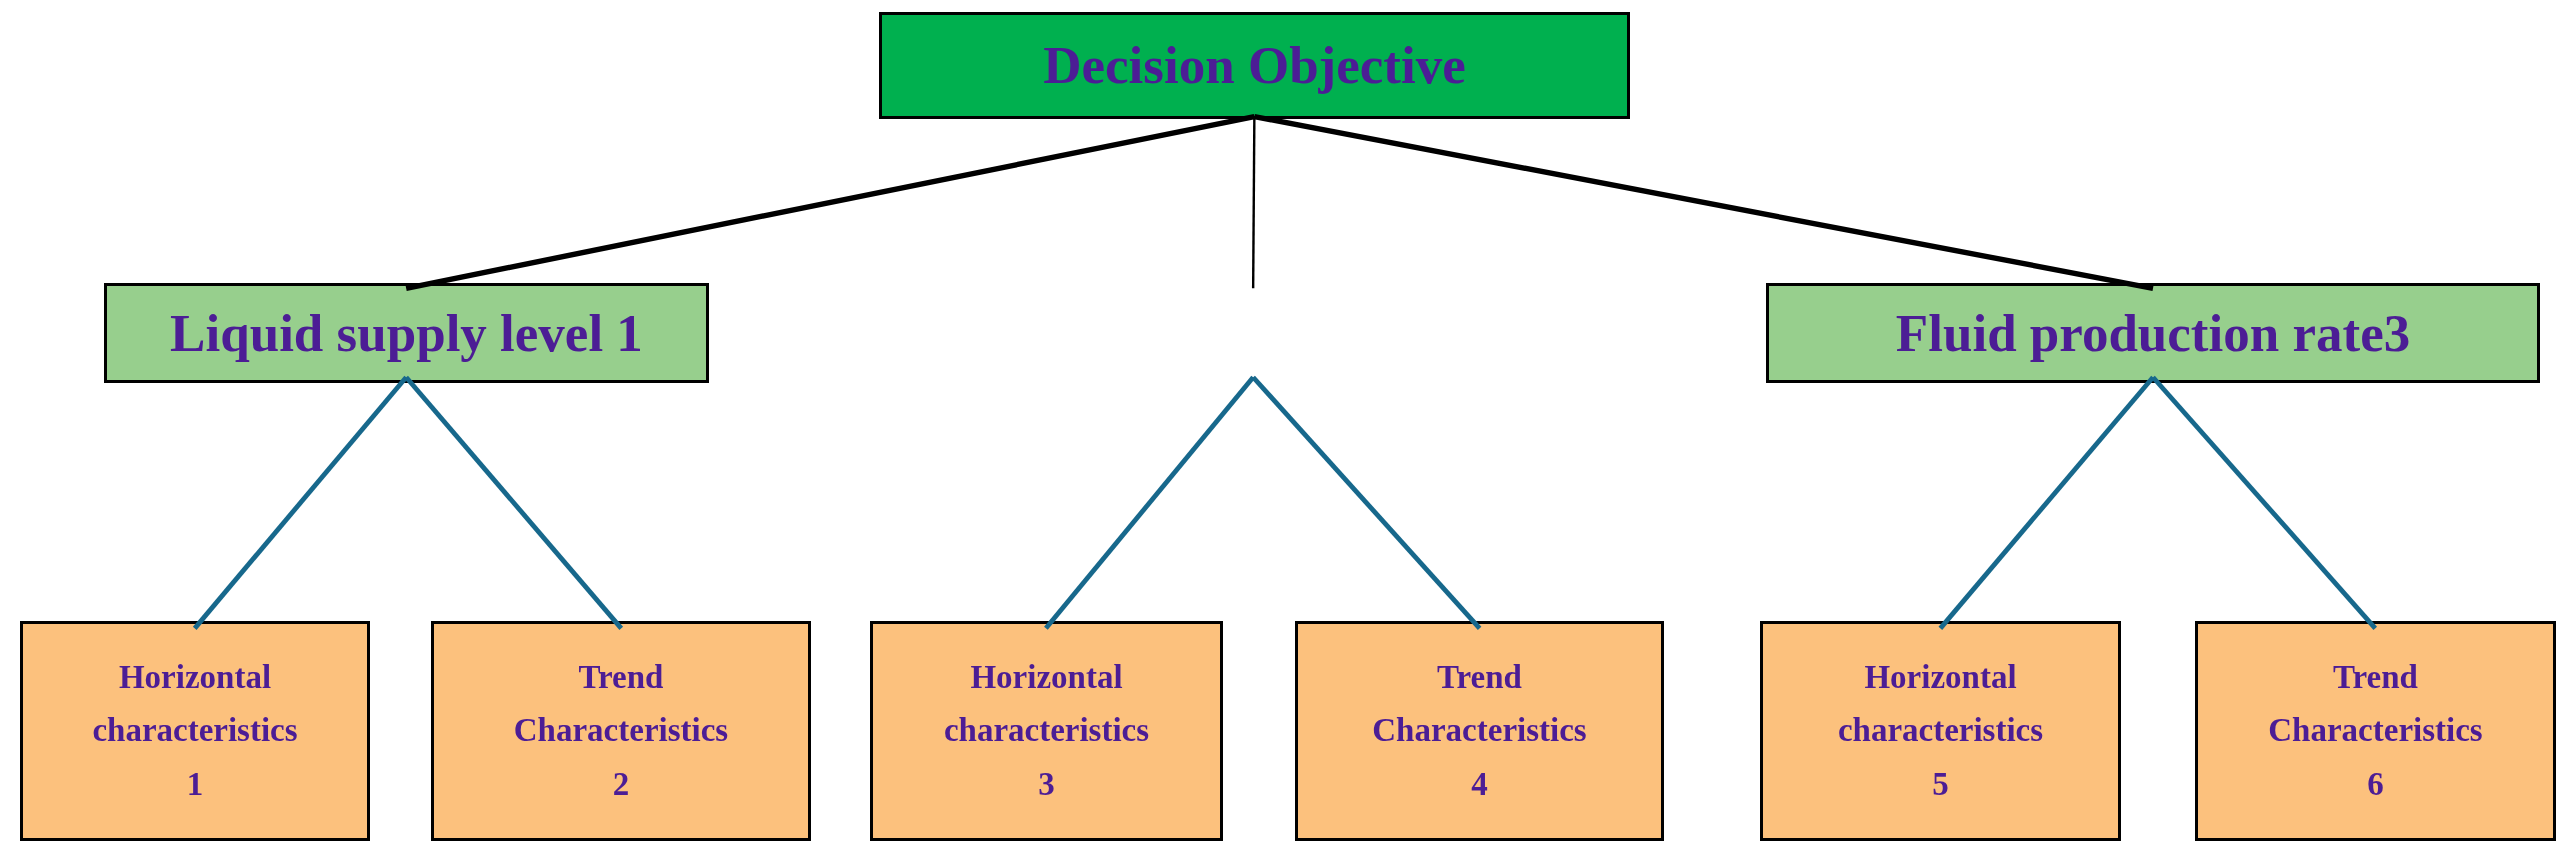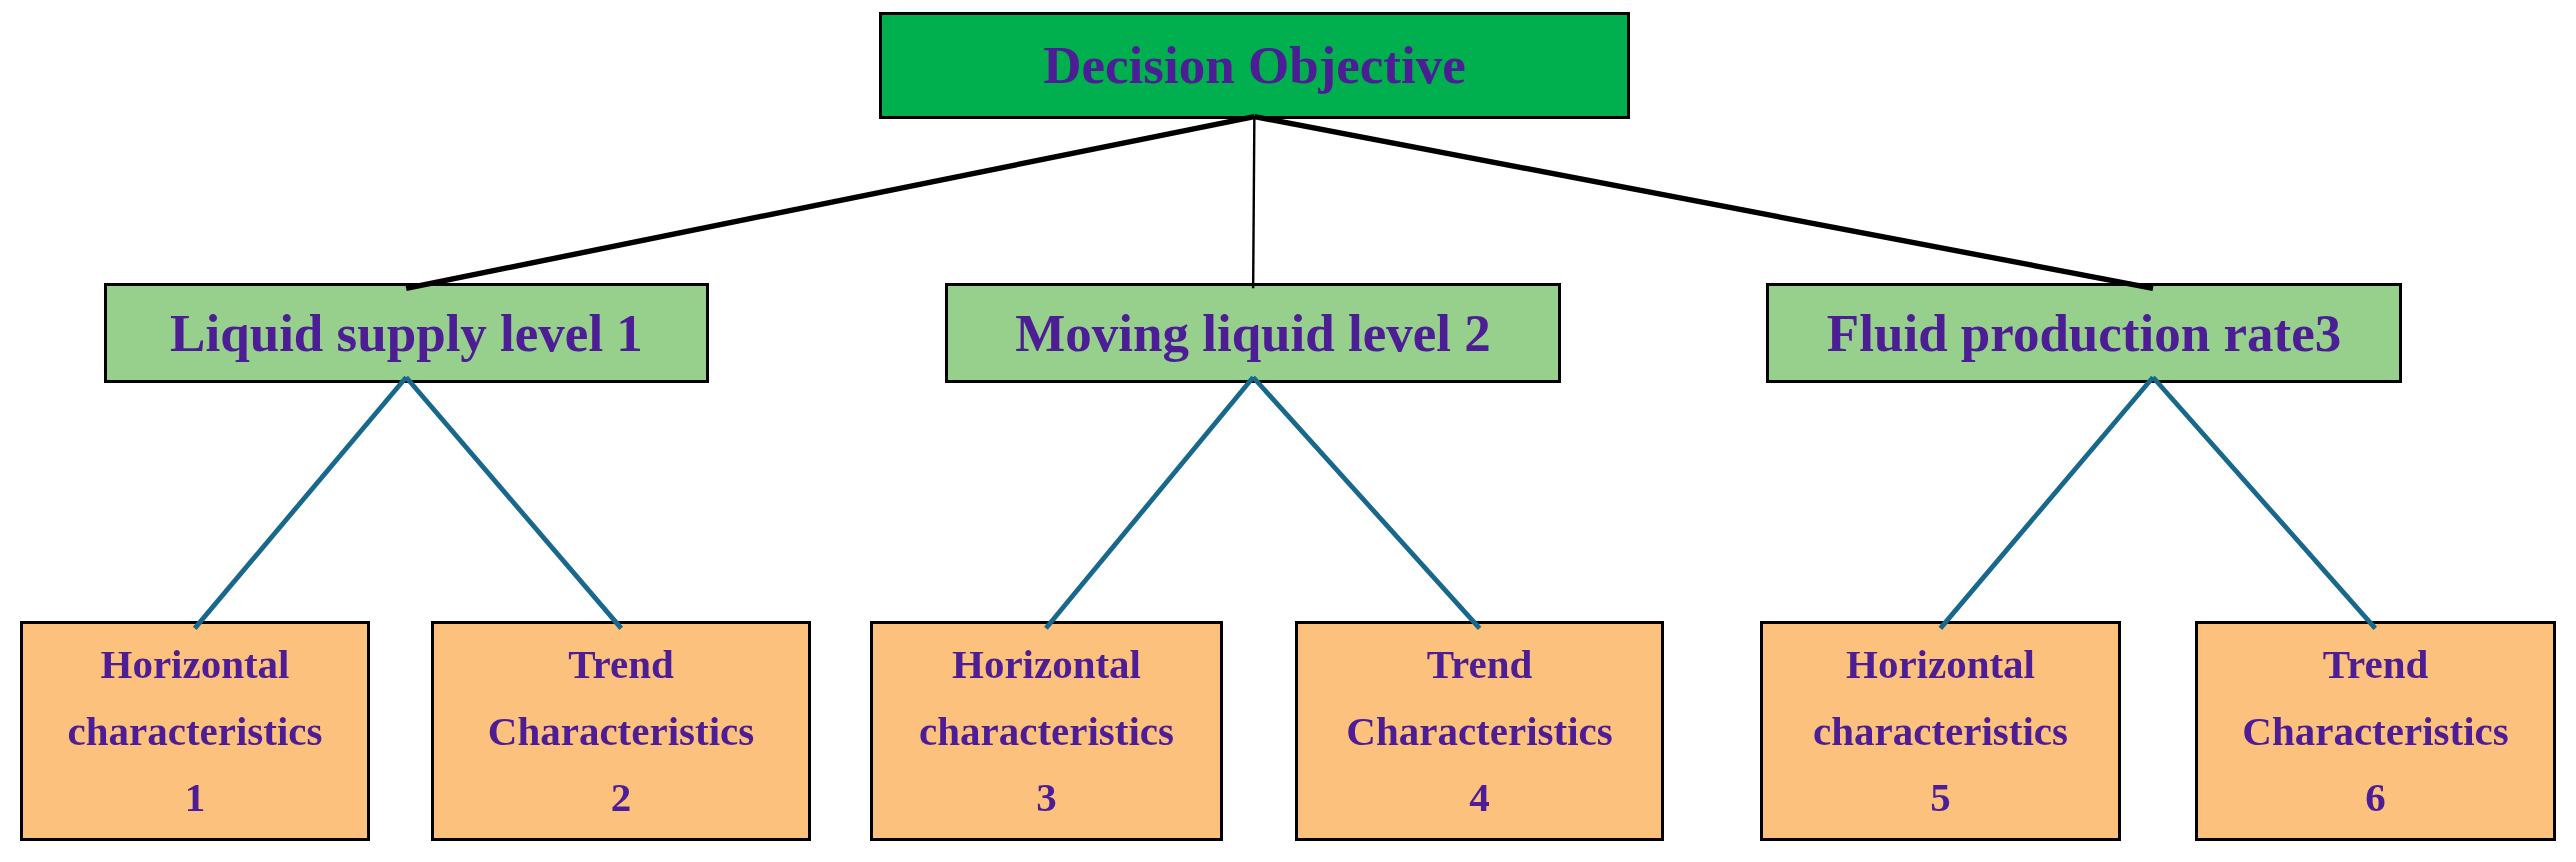--- a/index.html
+++ b/index.html
@@ -42,21 +42,21 @@
     font-size: 53px;
     line-height: 1.1;
   }
   .node.criterion {
     background: #97CF8D;
     font-size: 53px;
     line-height: 1.1;
   }
   .node.characteristic {
     background: #FCC17D;
-    font-size: 41px;
+    font-size: 33px;
     line-height: 1.62;
   }
   .edge-root {
     stroke: #000000;
   }
   .edge-criterion {
     stroke: #17688C;
   }
 </style>
 </head>
@@ -74,22 +74,21 @@
     <line class="edge-criterion" x1="676" y1="628" x2="1034" y2="1046" stroke-width="8"></line>
     <line class="edge-criterion" x1="2086" y1="628" x2="1741" y2="1046" stroke-width="8"></line>
     <line class="edge-criterion" x1="2086" y1="628" x2="2463" y2="1046" stroke-width="8"></line>
     <line class="edge-criterion" x1="3584" y1="628" x2="3230" y2="1046" stroke-width="8"></line>
     <line class="edge-criterion" x1="3584" y1="628" x2="3954" y2="1046" stroke-width="8"></line>
   </svg>
 
   <div class="node root" style="left:879px; top:12px; width:751px; height:107px;">Decision Objective</div>
 
   <div class="node criterion" style="left:104px; top:283px; width:605px; height:100px;">Liquid supply level 1</div>
-  <div class="node criterion" style="left:945px; top:283px; width:616px; height:100px;">Moving liquid level 2</div>
-  <div class="node criterion" style="left:1766px; top:283px; width:636px; height:100px;">Fluid production rate3</div>
+  <div class="node criterion" style="left:1766px; top:283px; width:774px; height:100px;">Fluid production rate3</div>
 
   <div class="node characteristic" style="left:20px; top:621px; width:350px; height:220px;">Horizontal
 characteristics
 1</div>
   <div class="node characteristic" style="left:431px; top:621px; width:380px; height:220px;">Trend
 Characteristics
 2</div>
   <div class="node characteristic" style="left:870px; top:621px; width:353px; height:220px;">Horizontal
 characteristics
 3</div>

